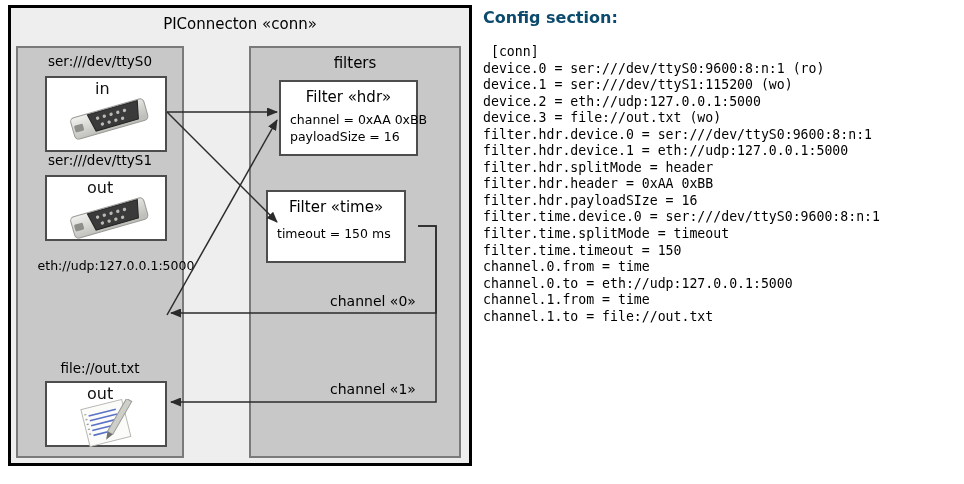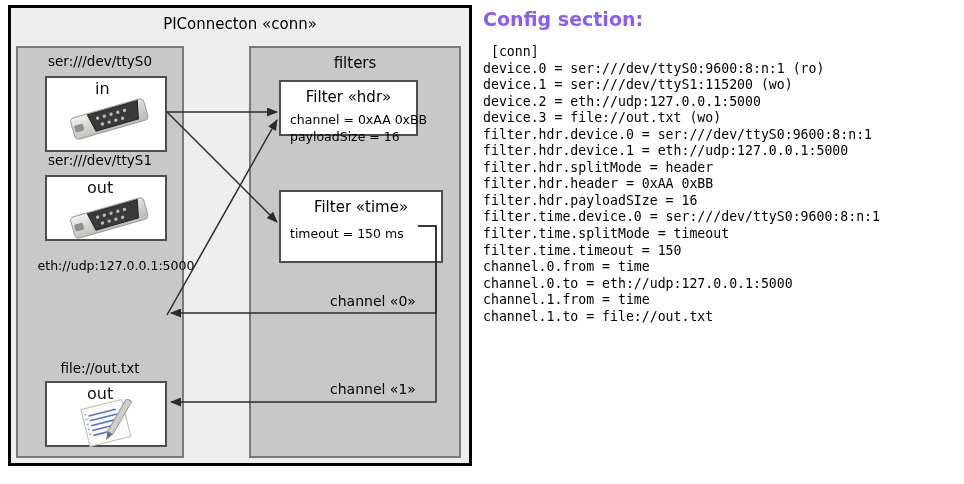--- a/index.html
+++ b/index.html
@@ -24,22 +24,22 @@
   .dev-label{position:absolute;font-size:16px;color:#111;}
 
   .filter-title{position:absolute;left:0;right:0;top:6px;text-align:center;
                 font-size:15px;color:#000;}
   .filter-prop{position:absolute;left:9px;font-size:12.5px;color:#000;
                white-space:nowrap;}
 
   .channel-label{position:absolute;font-size:14px;color:#000;white-space:nowrap;}
 
   
-  .cfg-title{position:absolute;left:483px;top:8px;font-size:19px;
-             font-weight:bold;color:#8b5cf6;
+  .cfg-title{position:absolute;left:483px;top:8px;font-size:16px;
+             font-weight:bold;color:#0c4a6e;
              font-family:"DejaVu Sans","Liberation Sans",sans-serif;}
   .cfg-pre{position:absolute;left:483px;top:44px;margin:0;
            font-family:"DejaVu Sans Mono","Liberation Mono",monospace;
            font-size:13.2px;line-height:16.55px;color:#000;white-space:pre;}
 
   
   .ov{position:absolute;left:0;top:0;width:964px;height:484px;pointer-events:none;}
 </style>
 </head>
 <body>
@@ -137,27 +137,27 @@
           <path d="M36 36 L42 36 L39 44 Z" fill="#6e6e6a"></path>
         </g>
       </svg>
     </span>
   </div>
 
   <div class="abs group-box" style="left:249px;top:40px;width:212px;height:412px;">
     <div class="box-title" style="top:6px;">filters</div>
   </div>
 
-  <div class="abs white-box" style="left:279px;top:80px;width:139px;height:56px;">
+  <div class="abs white-box" style="left:279px;top:80px;width:139px;height:76px;">
     <div class="filter-title">Filter «hdr»</div>
     <div class="filter-prop" style="top:30px;">channel = 0xAA 0xBB</div>
     <div class="filter-prop" style="top:47px;">payloadSize = 16</div>
   </div>
 
-  <div class="abs white-box" style="left:279px;top:190px;width:164px;height:73px;">
+  <div class="abs white-box" style="left:266px;top:190px;width:140px;height:73px;">
     <div class="filter-title">Filter «time»</div>
     <div class="filter-prop" style="top:34px;">timeout = 150 ms</div>
   </div>
 
   <div class="channel-label" style="left:330px;top:293px;">channel «0»</div>
   <div class="channel-label" style="left:330px;top:381px;">channel «1»</div>
 
   <svg class="ov">
     <defs>
       <marker id="ah" markerWidth="11" markerHeight="9" refX="10" refY="4.5" orient="auto" markerUnits="userSpaceOnUse">

